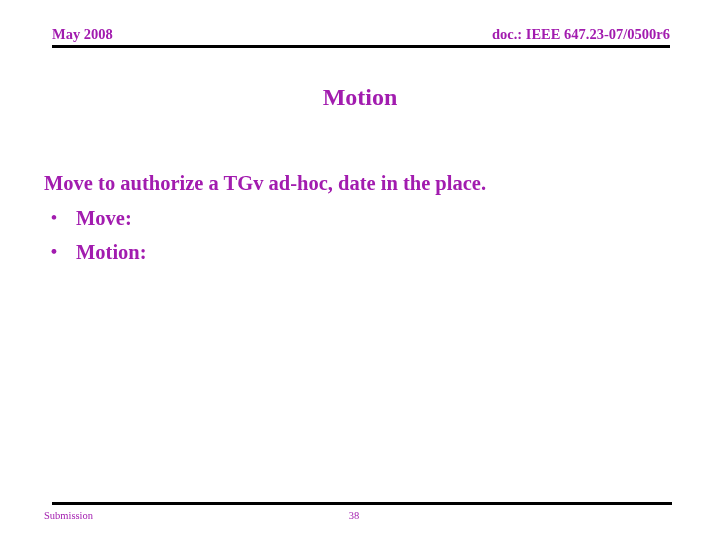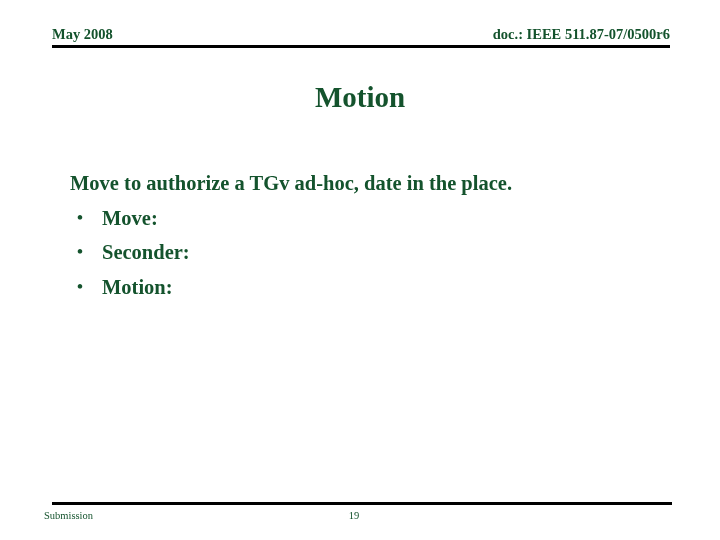--- a/index.html
+++ b/index.html
@@ -9,21 +9,21 @@
     background: #ffffff;
   }
 
   #slide {
     position: relative;
     width: 720px;
     height: 540px;
     background: #ffffff;
     overflow: hidden;
     font-family: "Liberation Serif", "DejaVu Serif", serif;
-    color: #14532d;
+    color: #a21caf;
     -webkit-font-smoothing: none;
   }
 
   
   #header {
     position: absolute;
     left: 52px;
     top: 26px;
     width: 618px;
     height: 24px;
@@ -57,30 +57,30 @@
     box-sizing: border-box;
   }
 
   
   #title {
     position: absolute;
     left: 0;
     top: 80px;
     width: 720px;
     text-align: center;
-    font-size: 29px;
+    font-size: 24px;
     font-weight: bold;
     line-height: 34px;
     font-family: "Liberation Serif", "DejaVu Serif", serif;
   }
 
   
   #body {
     position: absolute;
-    left: 70px;
+    left: 44px;
     top: 166px;
     width: 620px;
   }
 
   .body-line {
     font-size: 20.5px;
     font-weight: bold;
     line-height: 34.5px;
     white-space: nowrap;
     font-family: "Liberation Serif", "DejaVu Serif", serif;
@@ -149,49 +149,48 @@
   .ftr-right { right: 0; }
 </style>
 </head>
 <body>
 
 <div id="slide">
 
   <div id="header">
     <div class="hdr-row">
       <span class="hdr-text">May 2008</span>
-      <span class="hdr-text">doc.: IEEE 511.87-07/0500r6</span>
+      <span class="hdr-text">doc.: IEEE 647.23-07/0500r6</span>
     </div>
   </div>
   <div id="header-rule"></div>
 
   <div id="title">Motion</div>
 
   <div id="body">
 
     <div class="body-line">Move to authorize a TGv ad-hoc, date in the place.</div>
 
     <div class="bullet-line">
       <span class="bullet-mark">•</span>
       <span>Move:</span>
     </div>
 
     <div class="bullet-line">
       <span class="bullet-mark">•</span>
-      <span>Seconder:</span>
     </div>
 
     <div class="bullet-line">
       <span class="bullet-mark">•</span>
       <span>Motion:</span>
     </div>
 
   </div>
 
   <div id="footer-rule"></div>
   <div id="footer">
     <div class="ftr-row">
       <span class="ftr-text ftr-left">Submission</span>
-      <span class="ftr-text ftr-page">19</span>
+      <span class="ftr-text ftr-page">38</span>
     </div>
   </div>
 
 </div>
 
 </body></html>

